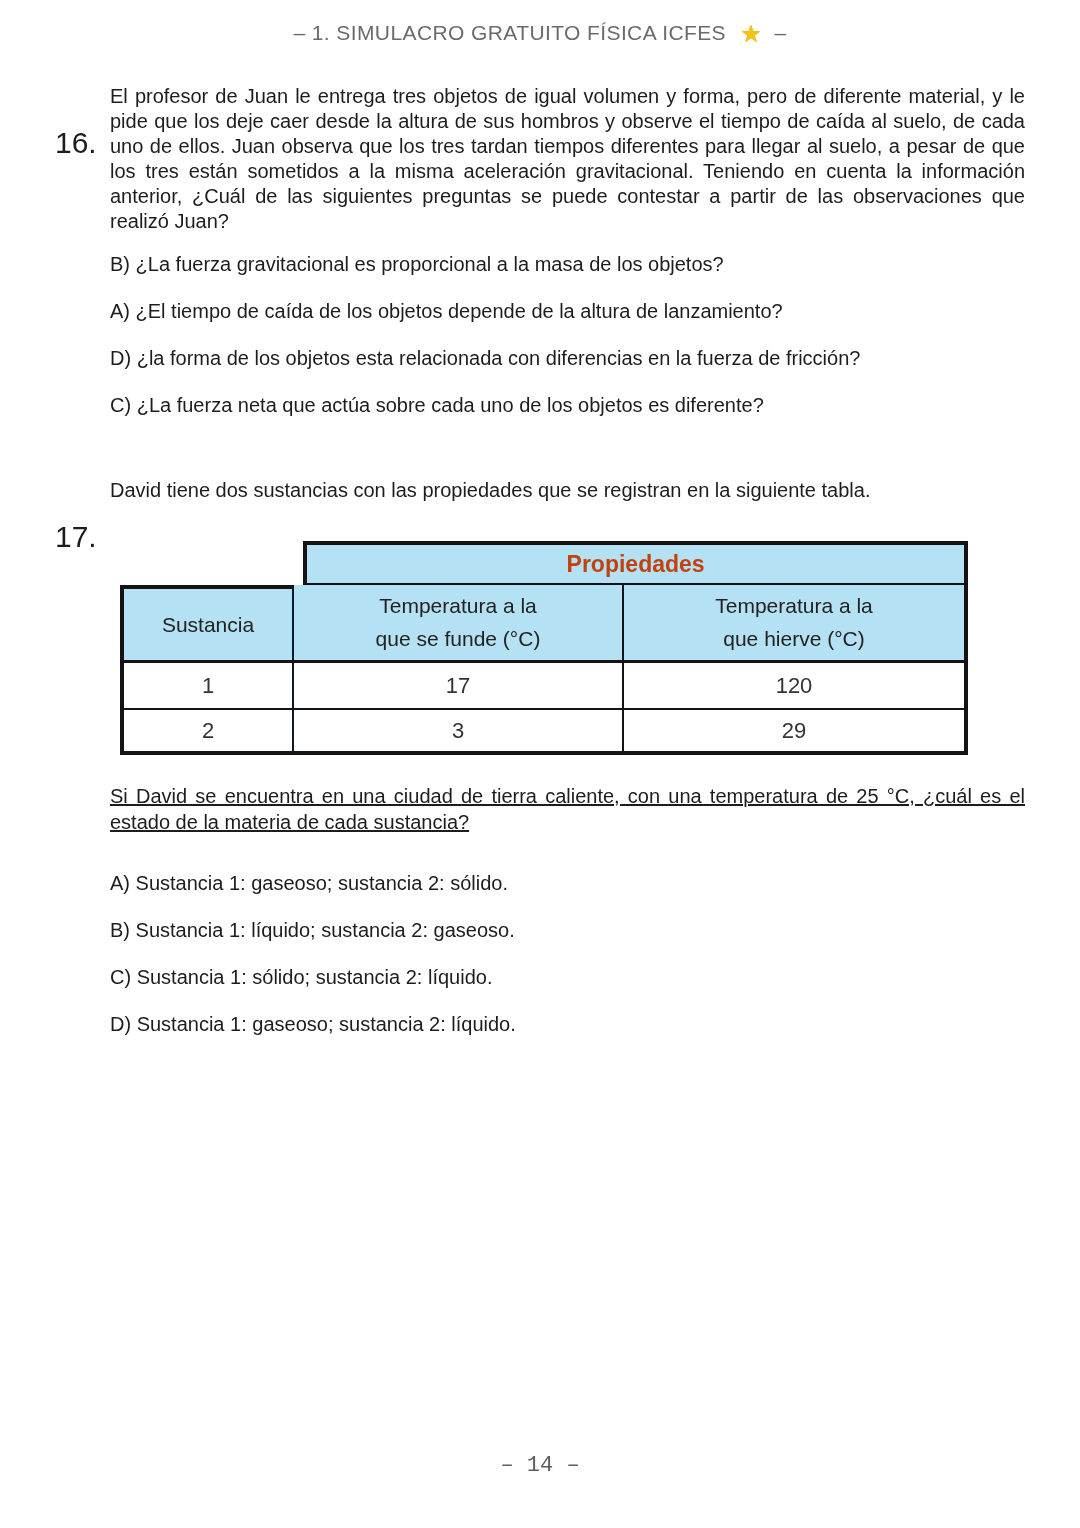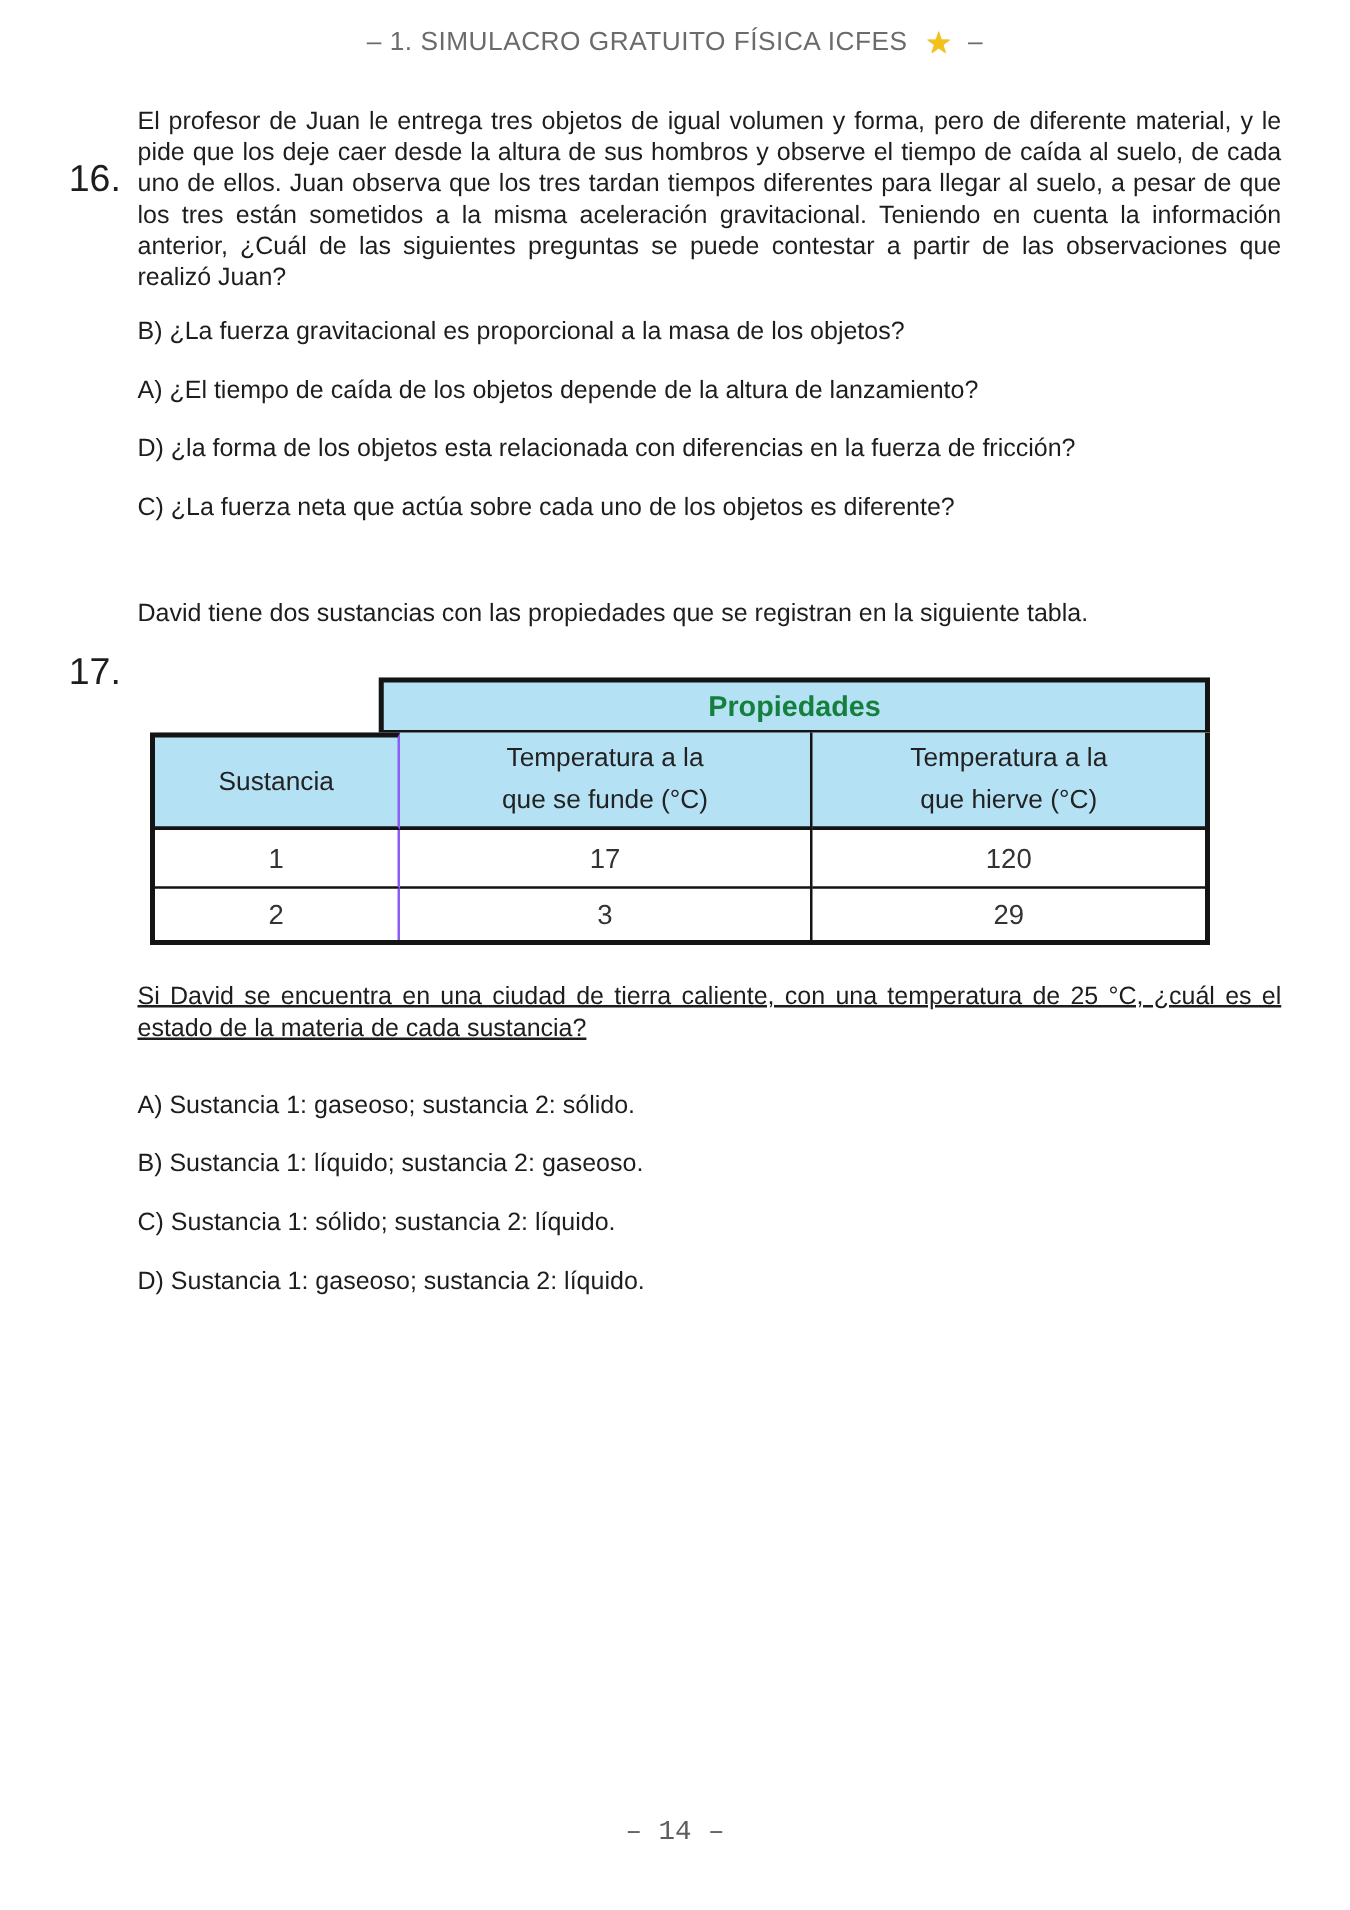--- a/index.html
+++ b/index.html
@@ -74,34 +74,34 @@
     width: 761px;
     height: 44px;
     background: #b5e1f5;
     border: 4px solid #141414;
     border-bottom: 2px solid #141414;
     display: flex;
     align-items: center;
     justify-content: center;
     font-weight: bold;
     font-size: 23px;
-    color: #15803d;
+    color: #c2410c;
   }
   .tbl-main {
     border: 4px solid #141414;
     border-top: none;
   }
   .tr { display: flex; }
   .td {
     display: flex;
     align-items: center;
     justify-content: center;
     text-align: center;
   }
-  .c1 { width: 196px; border-right: 2px solid #8b5cf6; }
+  .c1 { width: 170px; border-right: 2px solid #0f172a; }
   .c2 { width: 330px; border-right: 2px solid #141414; }
   .c3 { flex: 1; }
   .th-row { height: 78px; background: #b5e1f5; }
   .th-row .td {
     border-bottom: 3px solid #141414;
     font-size: 21px;
     flex-direction: column;
     justify-content: center;
     gap: 9px;
     color: #222;

